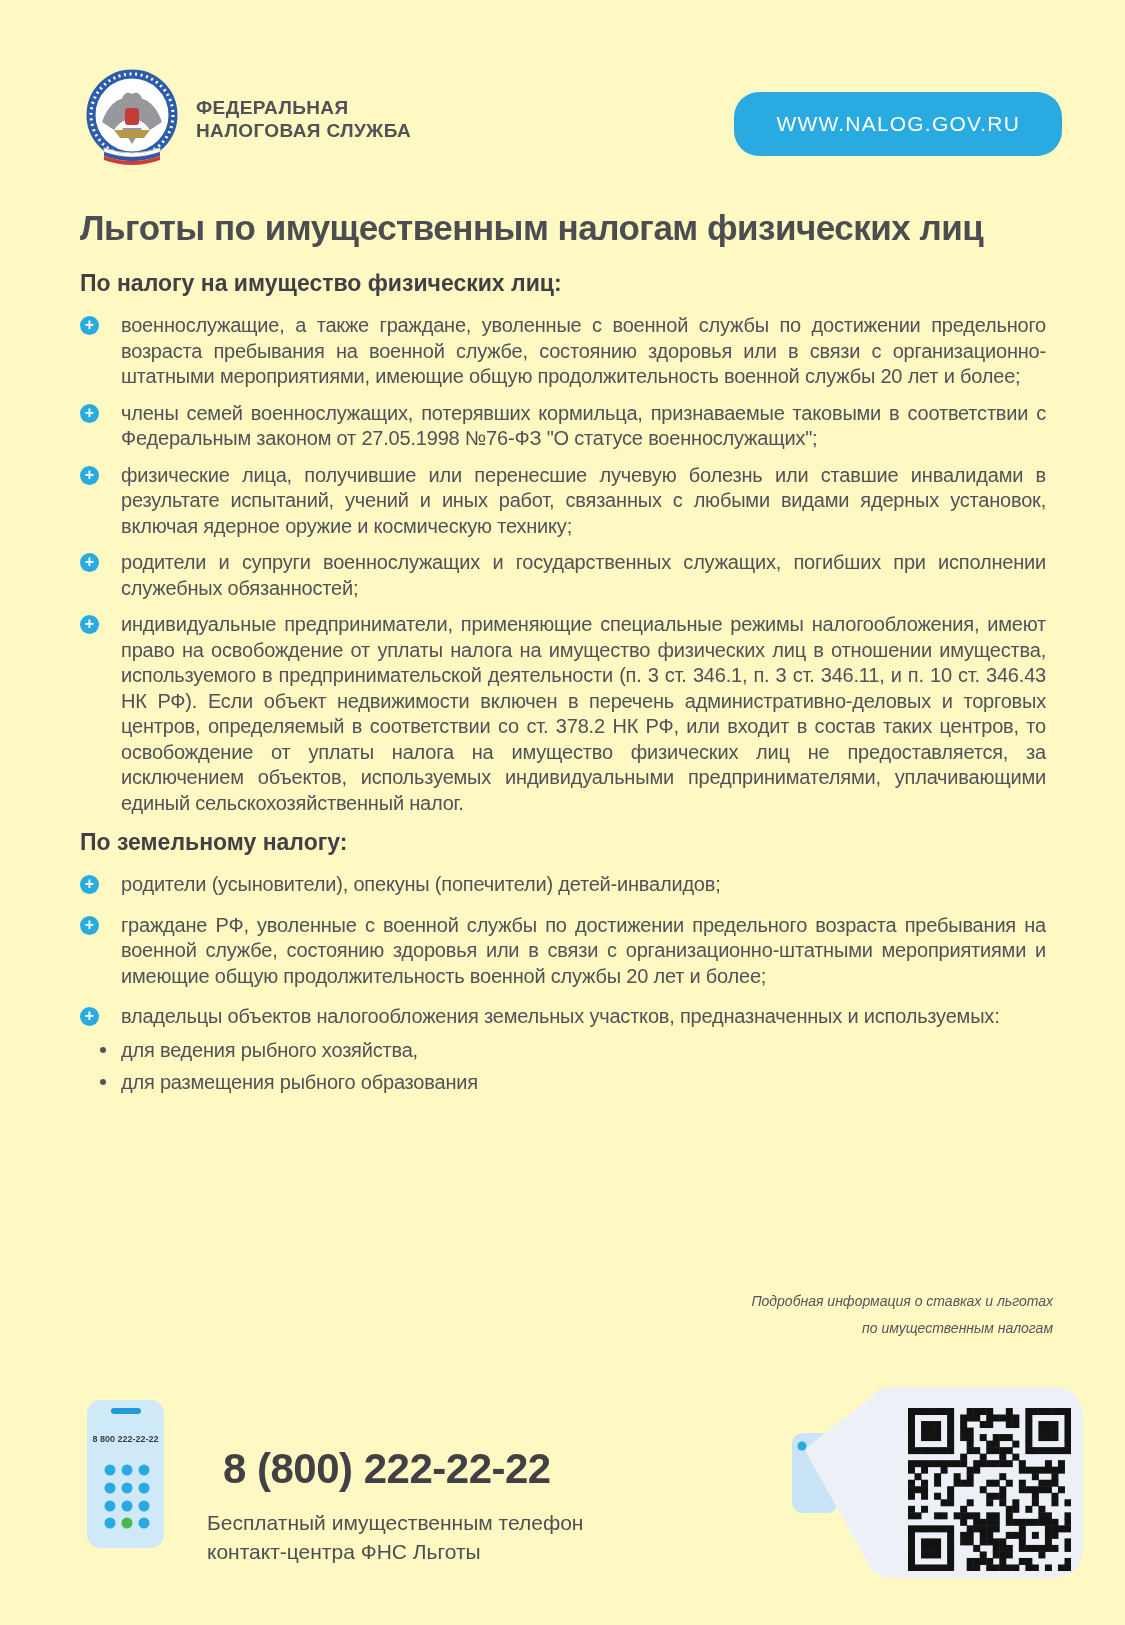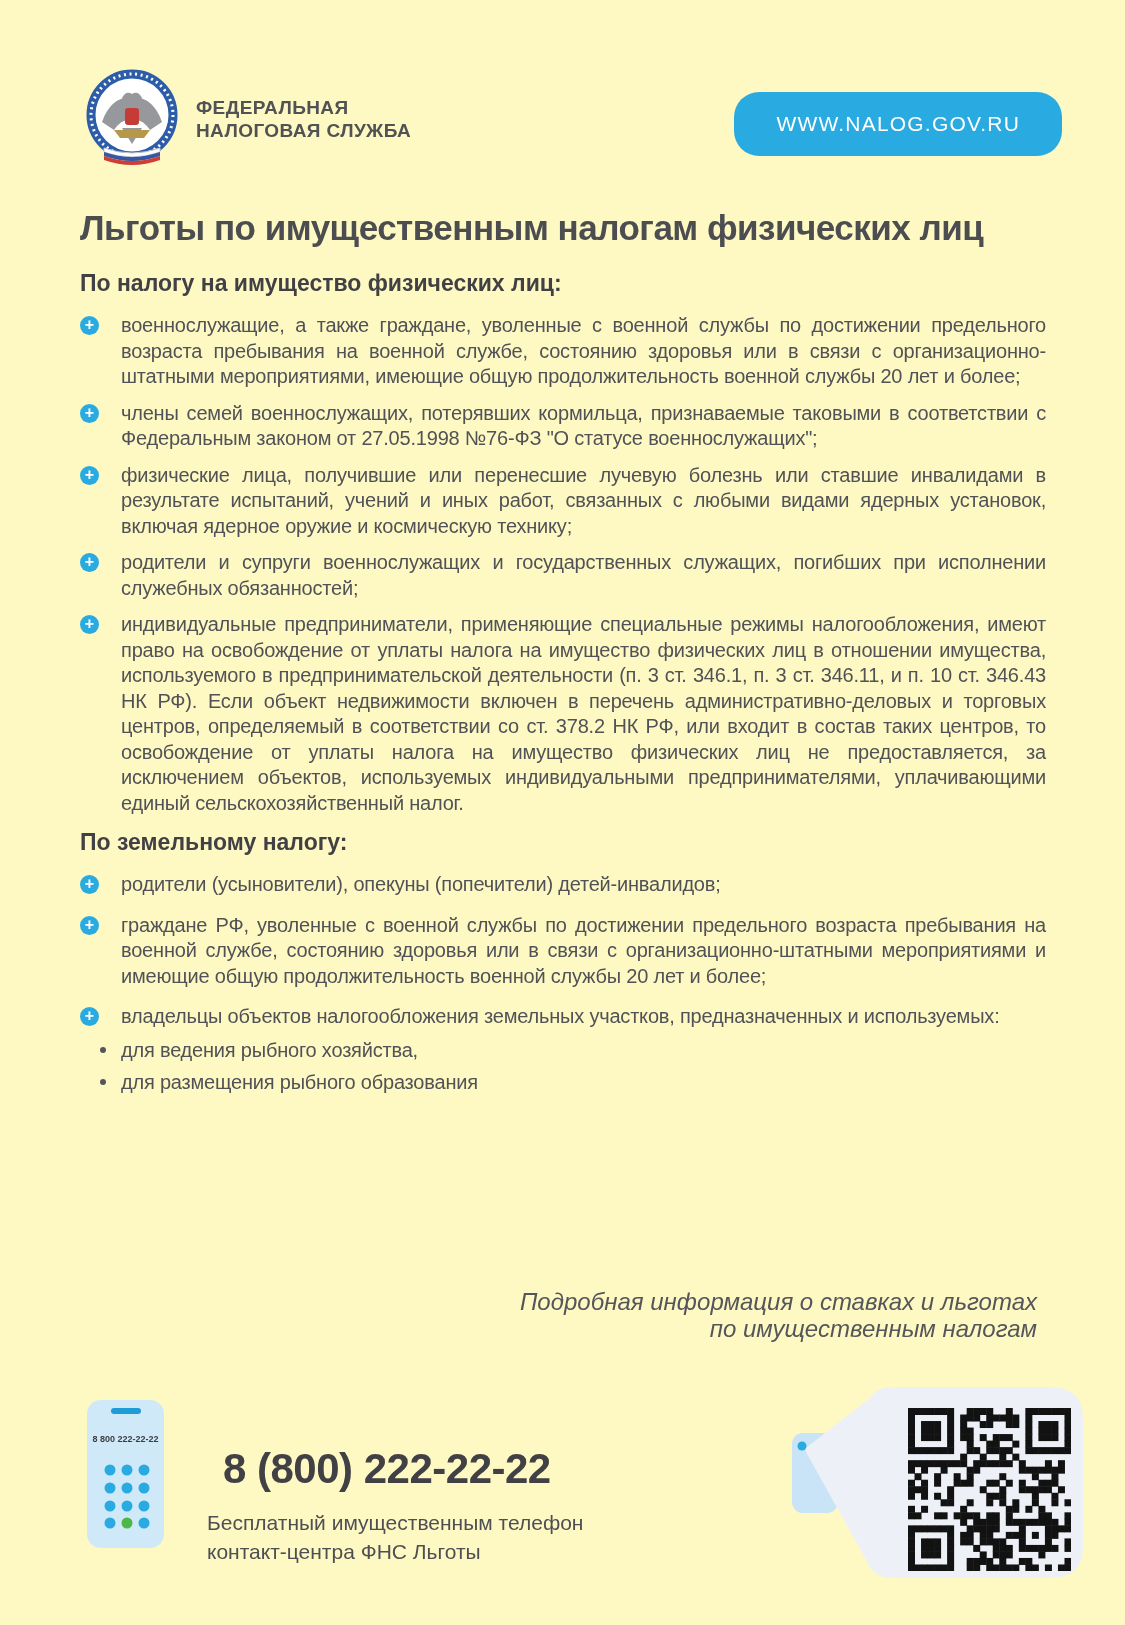--- a/index.html
+++ b/index.html
@@ -47,22 +47,22 @@
   }
   .plus::before{content:"+";color:#fff;font-size:16px;font-weight:bold;line-height:1;margin-top:-1px;}
   .sublist{margin:2px 0 0 0;padding:0;list-style:none;}
   .subitem{position:relative;padding-left:41px;margin:0;}
   .subitem p{margin:0;font-size:20px;line-height:32px;color:var(--body);letter-spacing:-.2px;}
   .dot{
     position:absolute;left:20px;top:13px;width:6px;height:6px;border-radius:50%;background:#55565a;
   }
   
   .note{
-    position:absolute;right:88px;top:1288px;width:520px;text-align:right;
-    font-style:italic;font-size:24px;line-height:27px;color:#55565a;
+    position:absolute;right:72px;top:1288px;width:520px;text-align:right;
+    font-style:italic;font-size:14px;line-height:27px;color:#55565a;
   }
   
   .phone-illustration{position:absolute;left:87px;top:1400px;}
   .phone-block{position:absolute;left:207px;top:1430px;width:470px;}
   .phone-number{
     margin:16px;font-size:42px;line-height:46px;font-weight:800;color:#414044;letter-spacing:-.5px;
   }
   .phone-caption{margin:6px 0 0 0;font-size:21px;line-height:29px;color:#4e4f53;}
   .qr-blob-svg{position:absolute;left:750px;top:1338px;}
   .qr-svg{position:absolute;left:908px;top:1408px;}

